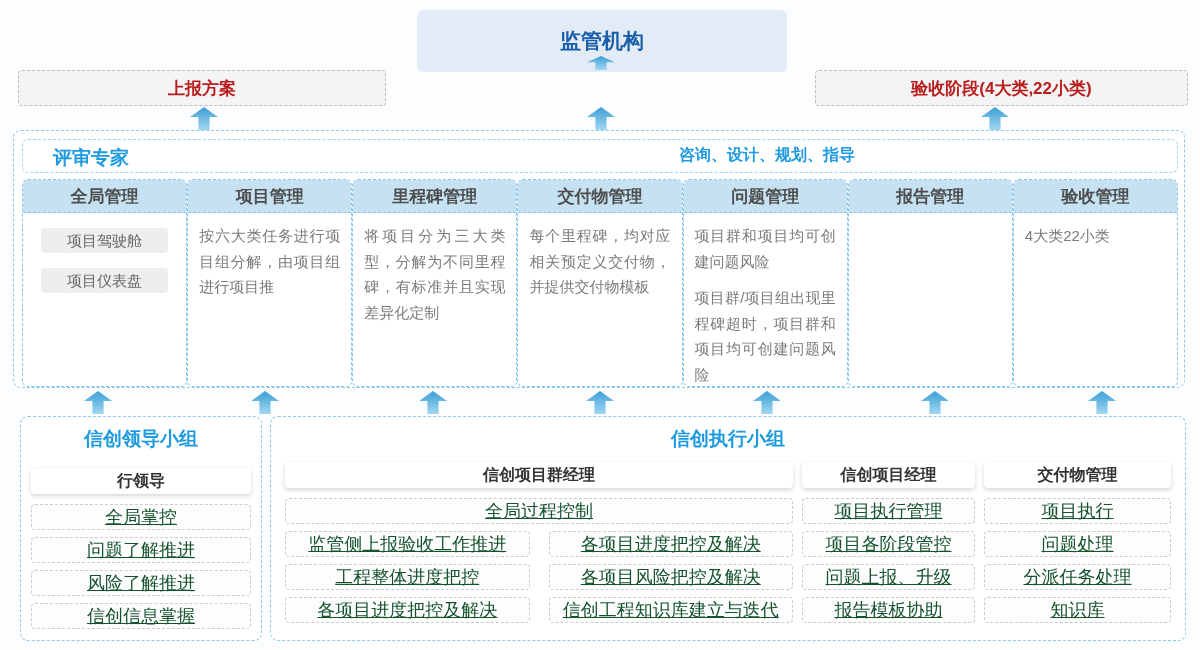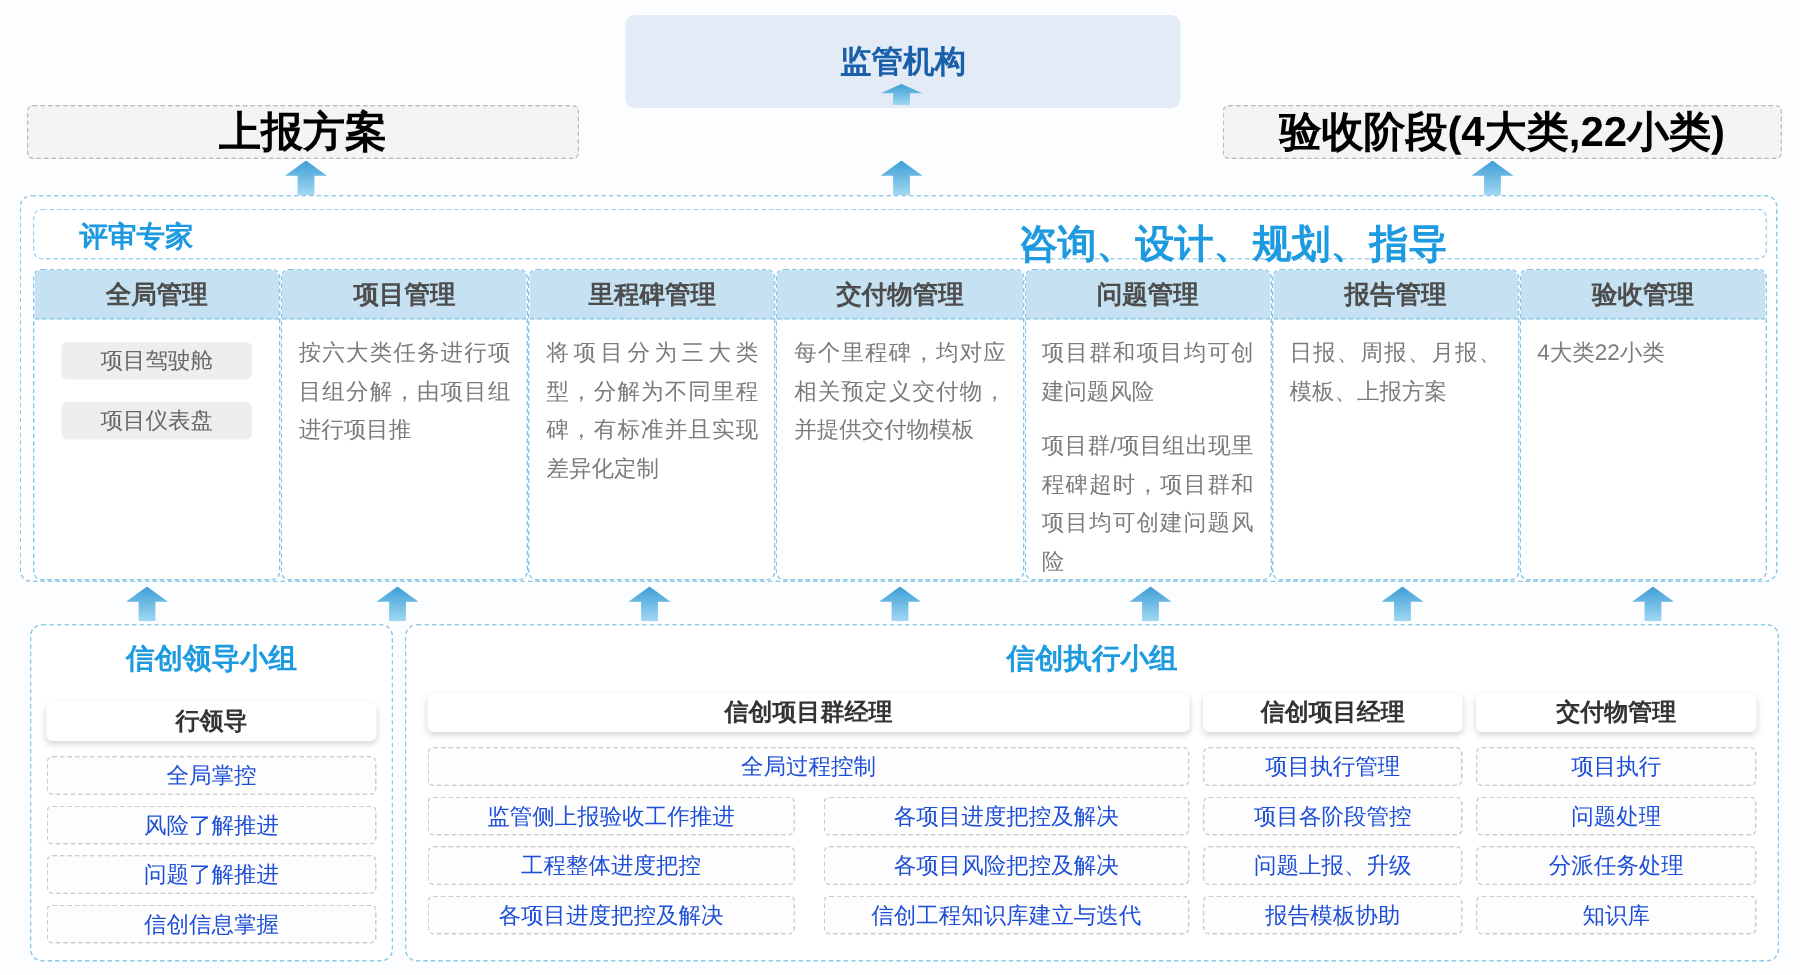--- a/index.html
+++ b/index.html
@@ -5,39 +5,39 @@
   * { box-sizing: border-box; margin: 0; padding: 0; }
   body { font-family: "Liberation Sans", "DejaVu Sans", sans-serif; background:#ffffff; }
   .stage { position:relative; width:1200px; height:650px; background:#fcfdfe; overflow:hidden; }
 
   
   .regulator { position:absolute; left:417px; top:10px; width:370px; height:62px;
     background:#e3ebf6; border-radius:6px; display:flex; align-items:center; justify-content:center;
     color:#1a5fa9; font-weight:bold; font-size:21px; }
   .channel { position:absolute; top:70px; height:36px; background:#f4f4f5;
     border:1px dashed #bdbdbd; border-radius:4px; display:flex; align-items:center; justify-content:center;
-    color:#000000; font-weight:bold; font-size:28px; }
+    color:#b91c1c; font-weight:bold; font-size:17px; }
   .ch-1 { left:18px;  width:368px; }
   .ch-2 { left:417px; width:370px; }
   .ch-3 { left:815px; width:373px; }
 
   
   .arrow { position:absolute; width:28px;
     background:linear-gradient(180deg,#3d9ed6 0%, #a0d7f2 100%);
     clip-path:polygon(50% 0, 100% 44%, 70% 44%, 70% 100%, 30% 100%, 30% 44%, 0 44%); }
   .arrow.small { height:14px; }
   .arrow.mid   { height:23px; }
 
   
   .mid-wrap { position:absolute; left:13px; top:130px; width:1172px; height:258px;
     border:1px dashed #8fc9e9; border-radius:8px; background:#ffffff; }
   .advisory-strip { position:absolute; left:8px; top:8px; width:1156px; height:34px;
     border:1px dashed #9ed2ee; border-radius:6px; }
   .advisory-strip .t1 { position:absolute; left:30px; top:5px; color:#1e9be0; font-weight:bold; font-size:19px; }
-  .advisory-strip .t2 { position:absolute; left:656px; top:5px; color:#1e9be0; font-weight:bold; font-size:26px; }
+  .advisory-strip .t2 { position:absolute; left:656px; top:5px; color:#1e9be0; font-weight:bold; font-size:16px; }
   .cols { position:absolute; left:8px; top:48px; width:1156px; height:208px;
     display:flex; }
   .col { flex:1; border:1px dashed #85c6e8; border-radius:6px; background:#fff;
     display:flex; flex-direction:column; overflow:hidden; }
   .col-header { height:33px; flex:0 0 33px; background:#c6e2f2; border-bottom:1px dashed #8fc9e9;
     display:flex; align-items:center; justify-content:center; font-weight:bold; color:#4d4d4d; font-size:17px; }
   .col-body { padding:10px 11px; font-size:15px; color:#7b7b7b; line-height:1.7;
     text-align:justify; text-justify:inter-character; }
   .col-body p { margin:0 0 11px; }
   .pill { height:25px; background:#eeeeee; border-radius:4px; margin:5px 7px 15px;
@@ -46,22 +46,22 @@
   
   .bot { position:absolute; top:416px; height:225px; border:1px dashed #8fc9e9;
     border-radius:8px; background:#ffffff; }
   .bot-left  { left:20px;  width:242px; }
   .bot-right { left:270px; width:916px; }
   .bot-title { text-align:center; color:#1e9be0; font-weight:bold; font-size:19px; margin:9px 0 10px; }
   .role-btn { background:#ffffff; border-radius:4px; box-shadow:0 2px 4px rgba(60,70,80,0.22);
     font-weight:bold; color:#333333; font-size:16px; height:26px;
     display:flex; align-items:center; justify-content:center; }
   .item { border:1px dashed #cccccc; background:#fdfdfd; border-radius:4px; height:26px;
-    display:flex; align-items:center; justify-content:center; color:#1d4ed8; font-size:15px;
-    white-space:nowrap; overflow:hidden; }
+    display:flex; align-items:center; justify-content:center; color:#14532d; font-size:18px;
+    white-space:nowrap; overflow:hidden;text-decoration:underline; }
   .bot-left .inner { padding:0 10px;margin-top:16px; }
   .bot-left .role-btn { margin-bottom:10px; }
   .bot-left .item { margin-bottom:7px; }
   .groups { display:flex; gap:9px; padding:0 14px; align-items:flex-start; }
   .group { display:flex; flex-direction:column; }
   .g-pgm    { flex:0 0 508px; }
   .g-pm     { flex:0 0 173px; }
   .g-member { flex:1 1 auto; }
   .group .role-btn { margin-bottom:10px; }
   .group .item { margin-bottom:7px; }
@@ -129,23 +129,20 @@
       <div class="col">
         <div class="col-header">问题管理</div>
         <div class="col-body">
           <p>项目群和项目均可创建问题风险</p>
           <p>项目群/项目组出现里程碑超时，项目群和项目均可创建问题风险</p>
         </div>
       </div>
 
       <div class="col">
         <div class="col-header">报告管理</div>
-        <div class="col-body">
-          <p>日报、周报、月报、模板、上报方案</p>
-        </div>
       </div>
 
       <div class="col">
         <div class="col-header">验收管理</div>
         <div class="col-body">
           <p>4大类22小类</p>
         </div>
       </div>
 
     </div>
@@ -157,22 +154,22 @@
   <div class="arrow mid" style="left:586px;  top:391px;"></div>
   <div class="arrow mid" style="left:753px;  top:391px;"></div>
   <div class="arrow mid" style="left:921px;  top:391px;"></div>
   <div class="arrow mid" style="left:1088px; top:391px;"></div>
 
   <div class="bot bot-left">
     <div class="bot-title">信创领导小组</div>
     <div class="inner">
       <div class="role-btn">行领导</div>
       <div class="item">全局掌控</div>
+      <div class="item">问题了解推进</div>
       <div class="item">风险了解推进</div>
-      <div class="item">问题了解推进</div>
       <div class="item">信创信息掌握</div>
     </div>
   </div>
 
   <div class="bot bot-right">
     <div class="bot-title">信创执行小组</div>
     <div class="groups">
 
       <div class="group g-pgm">
         <div class="role-btn">信创项目群经理</div>

